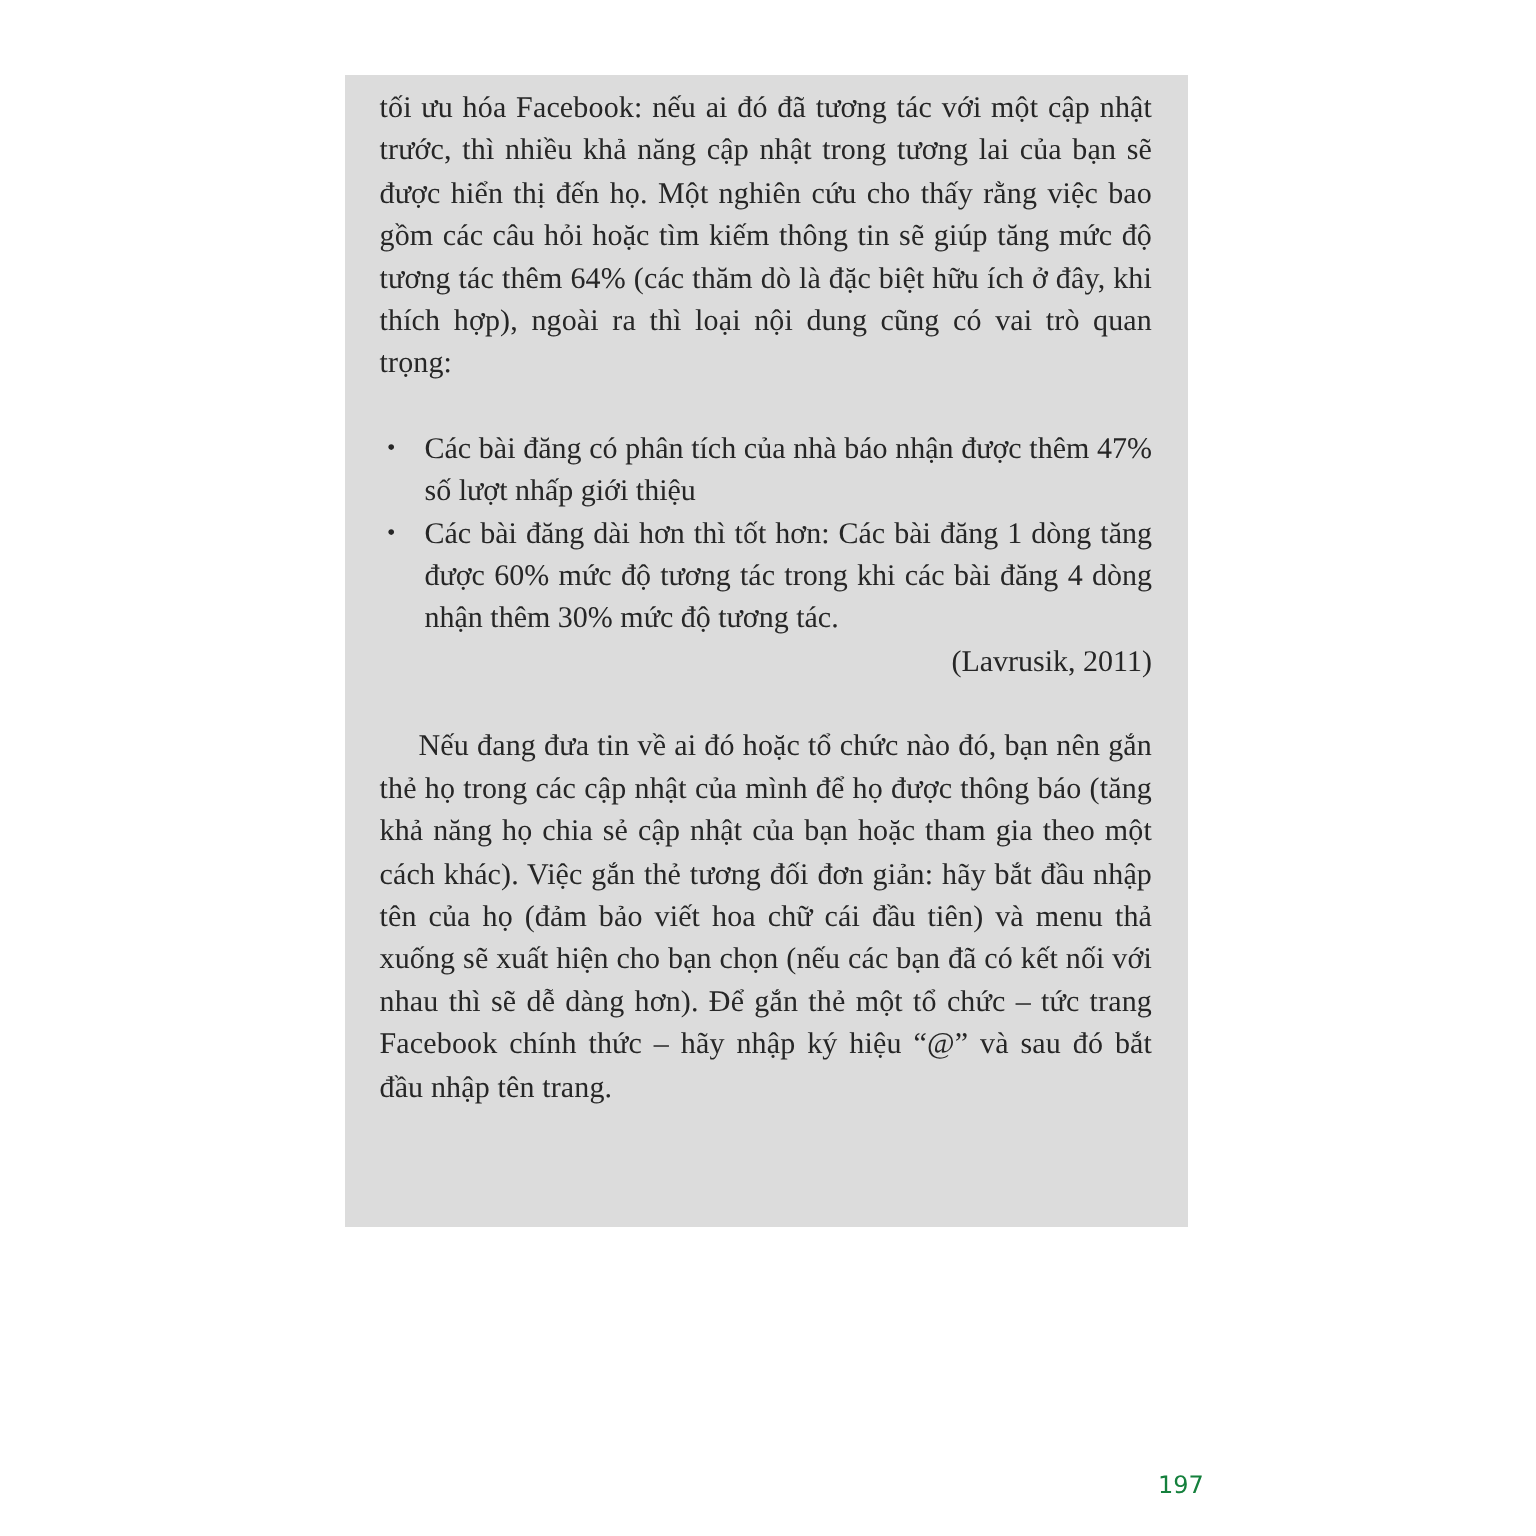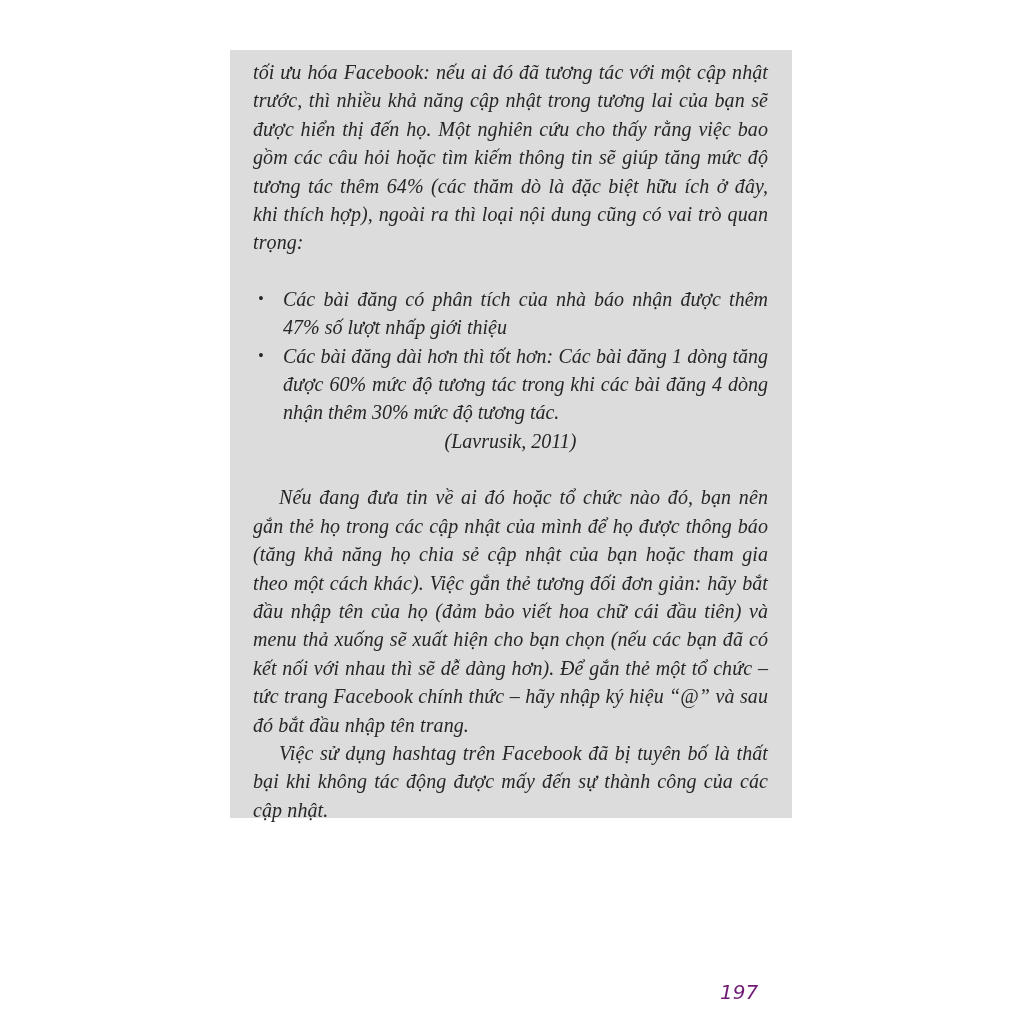--- a/index.html
+++ b/index.html
@@ -9,21 +9,20 @@
     width: 1024px;
     height: 1024px;
     overflow: hidden;
     font-family: "Liberation Serif", "DejaVu Serif", serif;
   }
   .page {
     position: relative;
     width: 1024px;
     height: 1024px;
     background: #ffffff;
-    font-style: italic;
   }
   .content-box {
     position: absolute;
     left: 230px;
     top: 50px;
     width: 562px;
     height: 768px;
     background: #dcdcdc;
     box-sizing: border-box;
     padding: 8px 24px 0 23px;
@@ -53,29 +52,29 @@
     box-sizing: border-box;
     padding-left: 5px;
     font-size: 16px;
   }
   .bullet-text {
     flex: 1;
     text-align: justify;
   }
   .citation {
     margin: 0 0 28px 0;
-    text-align: center;
+    text-align: right;
   }
   .page-number {
     position: absolute;
-    left: 720px;
+    left: 772px;
     top: 980px;
     font-family: "DejaVu Sans", "Liberation Sans", sans-serif;
-    font-size: 20px;
-    color: #701a75;
+    font-size: 16px;
+    color: #15803d;
   }
 </style>
 </head>
 <body>
 
 <div class="page">
 
   <div class="content-box">
 
     <p class="para">tối ưu hóa Facebook: nếu ai đó đã tương tác với một cập nhật trước, thì nhiều khả năng cập nhật trong tương lai của bạn sẽ được hiển thị đến họ. Một nghiên cứu cho thấy rằng việc bao gồm các câu hỏi hoặc tìm kiếm thông tin sẽ giúp tăng mức độ tương tác thêm 64% (các thăm dò là đặc biệt hữu ích ở đây, khi thích hợp), ngoài ra thì loại nội dung cũng có vai trò quan trọng:</p>
@@ -88,19 +87,18 @@
       <li class="bullet-item">
         <span class="bullet-marker">•</span>
         <span class="bullet-text">Các bài đăng dài hơn thì tốt hơn: Các bài đăng 1 dòng tăng được 60% mức độ tương tác trong khi các bài đăng 4 dòng nhận thêm 30% mức độ tương tác.</span>
       </li>
     </ul>
 
     <p class="citation">(Lavrusik, 2011)</p>
 
     <p class="para indent">Nếu đang đưa tin về ai đó hoặc tổ chức nào đó, bạn nên gắn thẻ họ trong các cập nhật của mình để họ được thông báo (tăng khả năng họ chia sẻ cập nhật của bạn hoặc tham gia theo một cách khác). Việc gắn thẻ tương đối đơn giản: hãy bắt đầu nhập tên của họ (đảm bảo viết hoa chữ cái đầu tiên) và menu thả xuống sẽ xuất hiện cho bạn chọn (nếu các bạn đã có kết nối với nhau thì sẽ dễ dàng hơn). Để gắn thẻ một tổ chức – tức trang Facebook chính thức – hãy nhập ký hiệu “@” và sau đó bắt đầu nhập tên trang.</p>
 
-    <p class="para indent">Việc sử dụng hashtag trên Facebook đã bị tuyên bố là thất bại khi không tác động được mấy đến sự thành công của các cập nhật.</p>
 
   </div>
 
   <div class="page-number">197</div>
 
 </div>
 
 </body></html>

